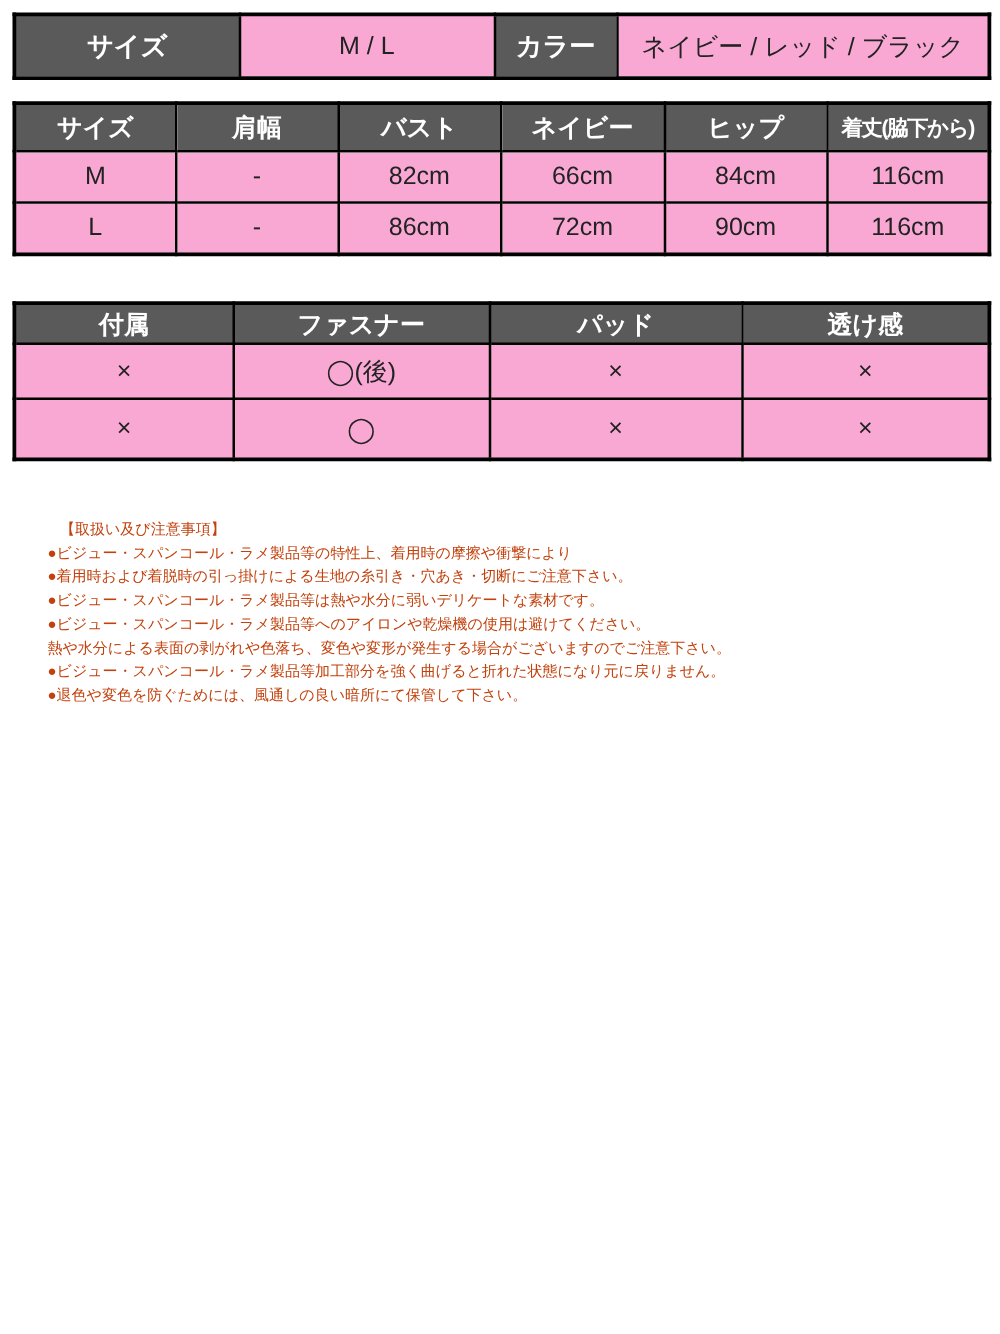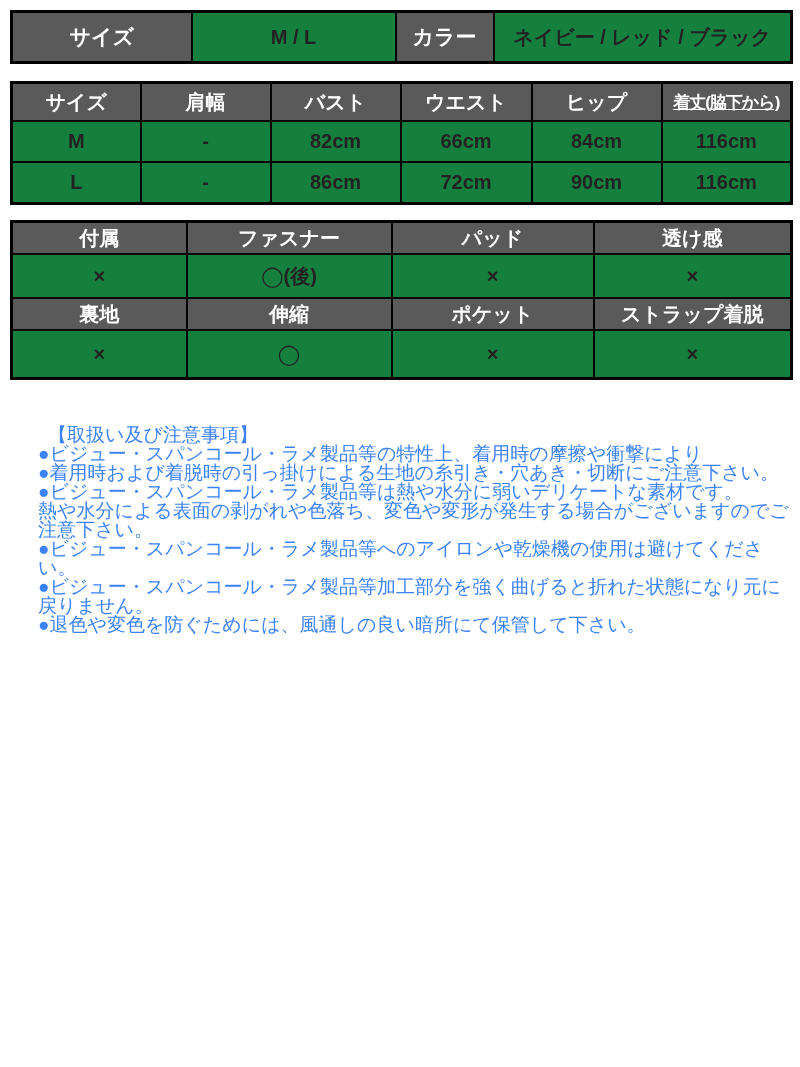--- a/index.html
+++ b/index.html
@@ -6,41 +6,41 @@
   body{
     width:800px;height:1067px;background:#ffffff;
     font-family:"Liberation Sans","DejaVu Sans",sans-serif;
     color:#222;
   }
   .wrap{padding:10px 10px 0 10px;}
   table{border-collapse:collapse;table-layout:fixed;width:780px;border-radius:27px;}
   table{border:3px solid #000;}
   th,td{border:2px solid #000;text-align:center;vertical-align:middle;overflow:hidden;white-space:nowrap;}
   th{background:#5a5a5a;color:#ffffff;font-weight:bold;}
-  td{background:#15803d;color:#222;font-weight:bold;}
+  td{background:#f9a8d4;color:#222;font-weight:normal;}
 
   
   .t1{margin-top:0;}
   .t1 th,.t1 td{height:46px;font-size:21px;}
   .t1 td{font-size:20px;}
 
   
   .t2{margin-top:17px;}
   .t2 th{height:34px;font-size:20px;}
-  .t2 th.small{font-size:17px;letter-spacing:-1px;text-decoration:underline;}
+  .t2 th.small{font-size:17px;letter-spacing:-1px;}
   .t2 td{height:37px;font-size:20px;}
 
   
-  .t3{margin-top:15px;}
+  .t3{margin-top:36px;}
   .t3 th{height:28px;font-size:20px;}
   .t3 td{height:40px;font-size:20px;}
   .t3 tr.tall td{height:44px;}
 
   
-  .notes{margin-top:45px;padding-left:28px;color:#3b82f6;font-size:19px;line-height:19px;}
+  .notes{margin-top:45px;padding-left:28px;color:#c2410c;font-size:12px;line-height:19px;}
   .notes .title{padding-left:10px;}
 </style>
 </head>
 <body>
 
 <div class="wrap">
 
   <table class="t1">
     <colgroup>
         <col style="width:180px">
@@ -65,21 +65,21 @@
         <col style="width:130px">
         <col style="width:131px">
         <col style="width:130px">
         <col style="width:130px">
       </colgroup>
     <tbody>
         <tr>
       <th>サイズ</th>
       <th>肩幅</th>
       <th>バスト</th>
-      <th>ウエスト</th>
+      <th>ネイビー</th>
       <th>ヒップ</th>
       <th class="small">着丈(脇下から)</th>
     </tr>
     <tr>
       <td>M</td>
       <td>-</td>
       <td>82cm</td>
       <td>66cm</td>
       <td>84cm</td>
       <td>116cm</td>
@@ -108,39 +108,33 @@
       <th>ファスナー</th>
       <th>パッド</th>
       <th>透け感</th>
     </tr>
     <tr>
       <td>×</td>
       <td>◯(後)</td>
       <td>×</td>
       <td>×</td>
     </tr>
-    <tr>
-      <th>裏地</th>
-      <th>伸縮</th>
-      <th>ポケット</th>
-      <th>ストラップ着脱</th>
-    </tr>
     <tr class="tall">
       <td>×</td>
       <td>◯</td>
       <td>×</td>
       <td>×</td>
     </tr>
   </tbody>
     </table>
 
   <div class="notes">
     <div class="title">【取扱い及び注意事項】</div>
     <div>●ビジュー・スパンコール・ラメ製品等の特性上、着用時の摩擦や衝撃により</div>
     <div>●着用時および着脱時の引っ掛けによる生地の糸引き・穴あき・切断にご注意下さい。</div>
     <div>●ビジュー・スパンコール・ラメ製品等は熱や水分に弱いデリケートな素材です。</div>
+    <div>●ビジュー・スパンコール・ラメ製品等へのアイロンや乾燥機の使用は避けてください。</div>
     <div>熱や水分による表面の剥がれや色落ち、変色や変形が発生する場合がございますのでご注意下さい。</div>
-    <div>●ビジュー・スパンコール・ラメ製品等へのアイロンや乾燥機の使用は避けてください。</div>
     <div>●ビジュー・スパンコール・ラメ製品等加工部分を強く曲げると折れた状態になり元に戻りません。</div>
     <div>●退色や変色を防ぐためには、風通しの良い暗所にて保管して下さい。</div>
   </div>
 
 </div>
 
 </body></html>

